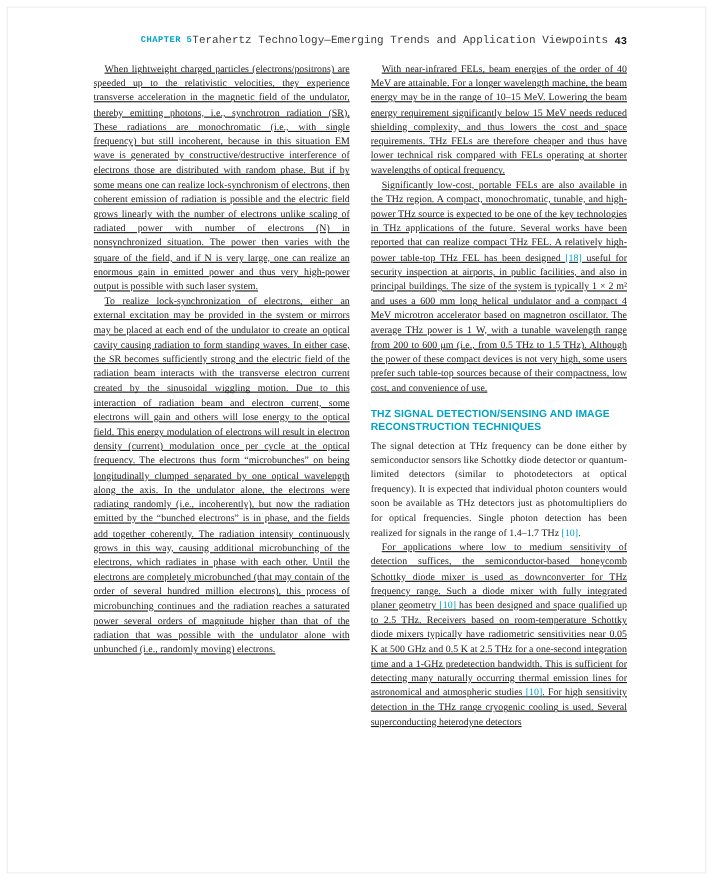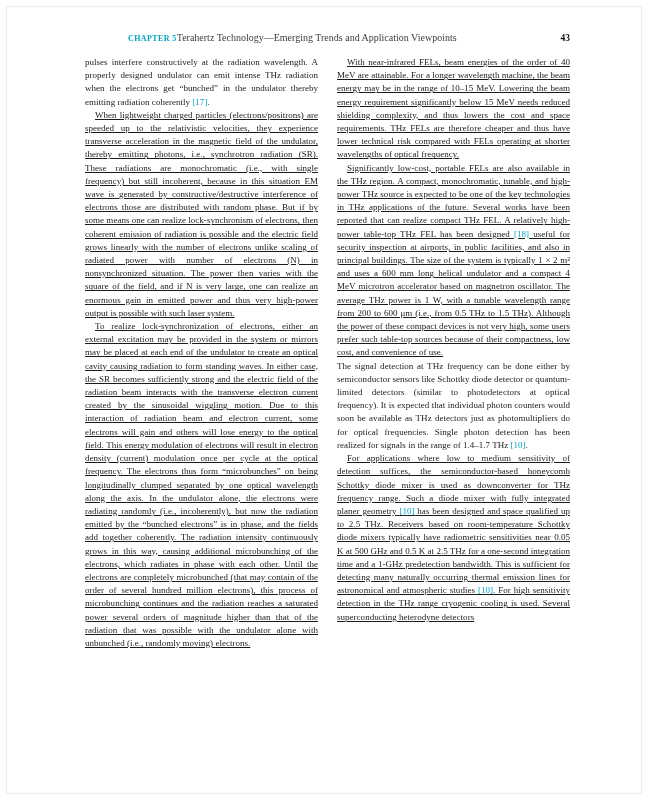--- a/index.html
+++ b/index.html
@@ -24,23 +24,23 @@
     padding-top: 32px;
   }
   .page-edge {
     position: absolute;
     inset: 6px;
     border: 1px solid #ededed;
     pointer-events: none;
   }
   .page-header {
     display: flex;
-    align-items: flex-end;
+    align-items: flex-start;
     padding: 0 78px 0 85px;
-    font-family: Liberation Serif, serif;
+    font-family: Liberation Mono, monospace;
   }
   .chapter-label {
     margin-left: 43px;
     font-size: 8px;
     font-weight: bold;
     letter-spacing: 0.4px;
     color: var(--accent, #00a3c4);
     white-space: nowrap;
   }
   .chapter-title {
@@ -98,26 +98,26 @@
 
   <header class="page-header">
     <span class="chapter-label">CHAPTER 5</span>
     <span class="chapter-title">Terahertz Technology—Emerging Trends and Application Viewpoints</span>
     <span class="page-number">43</span>
   </header>
 
   <div class="page-body">
 
     <div class="col">
-      <p class="para noindent"><span>pulses interfere constructively at the radiation wavelength. A properly designed undulator can emit intense THz radiation when the electrons get “bunched” in the undulator thereby emitting radiation coherently </span><a class="cite">[17]</a><span>.</span></p>
       <p class="para indent">When lightweight charged particles (electrons/positrons) are speeded up to the relativistic velocities, they experience transverse acceleration in the magnetic field of the undulator, thereby emitting photons, i.e., synchrotron radiation (SR). These radiations are monochromatic (i.e., with single frequency) but still incoherent, because in this situation EM wave is generated by constructive/destructive interference of electrons those are distributed with random phase. But if by some means one can realize lock-synchronism of electrons, then coherent emission of radiation is possible and the electric field grows linearly with the number of electrons unlike scaling of radiated power with number of electrons (N) in nonsynchronized situation. The power then varies with the square of the field, and if N is very large, one can realize an enormous gain in emitted power and thus very high-power output is possible with such laser system.</p>
       <p class="para indent">To realize lock-synchronization of electrons, either an external excitation may be provided in the system or mirrors may be placed at each end of the undulator to create an optical cavity causing radiation to form standing waves. In either case, the SR becomes sufficiently strong and the electric field of the radiation beam interacts with the transverse electron current created by the sinusoidal wiggling motion. Due to this interaction of radiation beam and electron current, some electrons will gain and others will lose energy to the optical field. This energy modulation of electrons will result in electron density (current) modulation once per cycle at the optical frequency. The electrons thus form “microbunches” on being longitudinally clumped separated by one optical wavelength along the axis. In the undulator alone, the electrons were radiating randomly (i.e., incoherently), but now the radiation emitted by the “bunched electrons” is in phase, and the fields add together coherently. The radiation intensity continuously grows in this way, causing additional microbunching of the electrons, which radiates in phase with each other. Until the electrons are completely microbunched (that may contain of the order of several hundred million electrons), this process of microbunching continues and the radiation reaches a saturated power several orders of magnitude higher than that of the radiation that was possible with the undulator alone with unbunched (i.e., randomly moving) electrons.</p>
     </div>
 
     <div class="col">
       <p class="para indent">With near-infrared FELs, beam energies of the order of 40 MeV are attainable. For a longer wavelength machine, the beam energy may be in the range of 10–15 MeV. Lowering the beam energy requirement significantly below 15 MeV needs reduced shielding complexity, and thus lowers the cost and space requirements. THz FELs are therefore cheaper and thus have lower technical risk compared with FELs operating at shorter wavelengths of optical frequency.</p>
       <p class="para indent"><span>Significantly low-cost, portable FELs are also available in the THz region. A compact, monochromatic, tunable, and high-power THz source is expected to be one of the key technologies in THz applications of the future. Several works have been reported that can realize compact THz FEL. A relatively high-power table-top THz FEL has been designed </span><a class="cite">[18]</a><span> useful for security inspection at airports, in public facilities, and also in principal buildings. The size of the system is typically 1 × 2 m² and uses a 600 mm long helical undulator and a compact 4 MeV microtron accelerator based on magnetron oscillator. The average THz power is 1 W, with a tunable wavelength range from 200 to 600 μm (i.e., from 0.5 THz to 1.5 THz). Although the power of these compact devices is not very high, some users prefer such table-top sources because of their compactness, low cost, and convenience of use.</span></p>
+      <h2 class="section-heading">THZ SIGNAL DETECTION/SENSING AND IMAGE RECONSTRUCTION TECHNIQUES</h2>
       <p class="para noindent"><span>The signal detection at THz frequency can be done either by semiconductor sensors like Schottky diode detector or quantum-limited detectors (similar to photodetectors at optical frequency). It is expected that individual photon counters would soon be available as THz detectors just as photomultipliers do for optical frequencies. Single photon detection has been realized for signals in the range of 1.4–1.7 THz </span><a class="cite">[10]</a><span>.</span></p>
       <p class="para indent"><span>For applications where low to medium sensitivity of detection suffices, the semiconductor-based honeycomb Schottky diode mixer is used as downconverter for THz frequency range. Such a diode mixer with fully integrated planer geometry </span><a class="cite">[10]</a><span> has been designed and space qualified up to 2.5 THz. Receivers based on room-temperature Schottky diode mixers typically have radiometric sensitivities near 0.05 K at 500 GHz and 0.5 K at 2.5 THz for a one-second integration time and a 1-GHz predetection bandwidth. This is sufficient for detecting many naturally occurring thermal emission lines for astronomical and atmospheric studies </span><a class="cite">[10]</a><span>. For high sensitivity detection in the THz range cryogenic cooling is used. Several superconducting heterodyne detectors</span></p>
     </div>
 
   </div>
 </div>
 
 </body></html>

